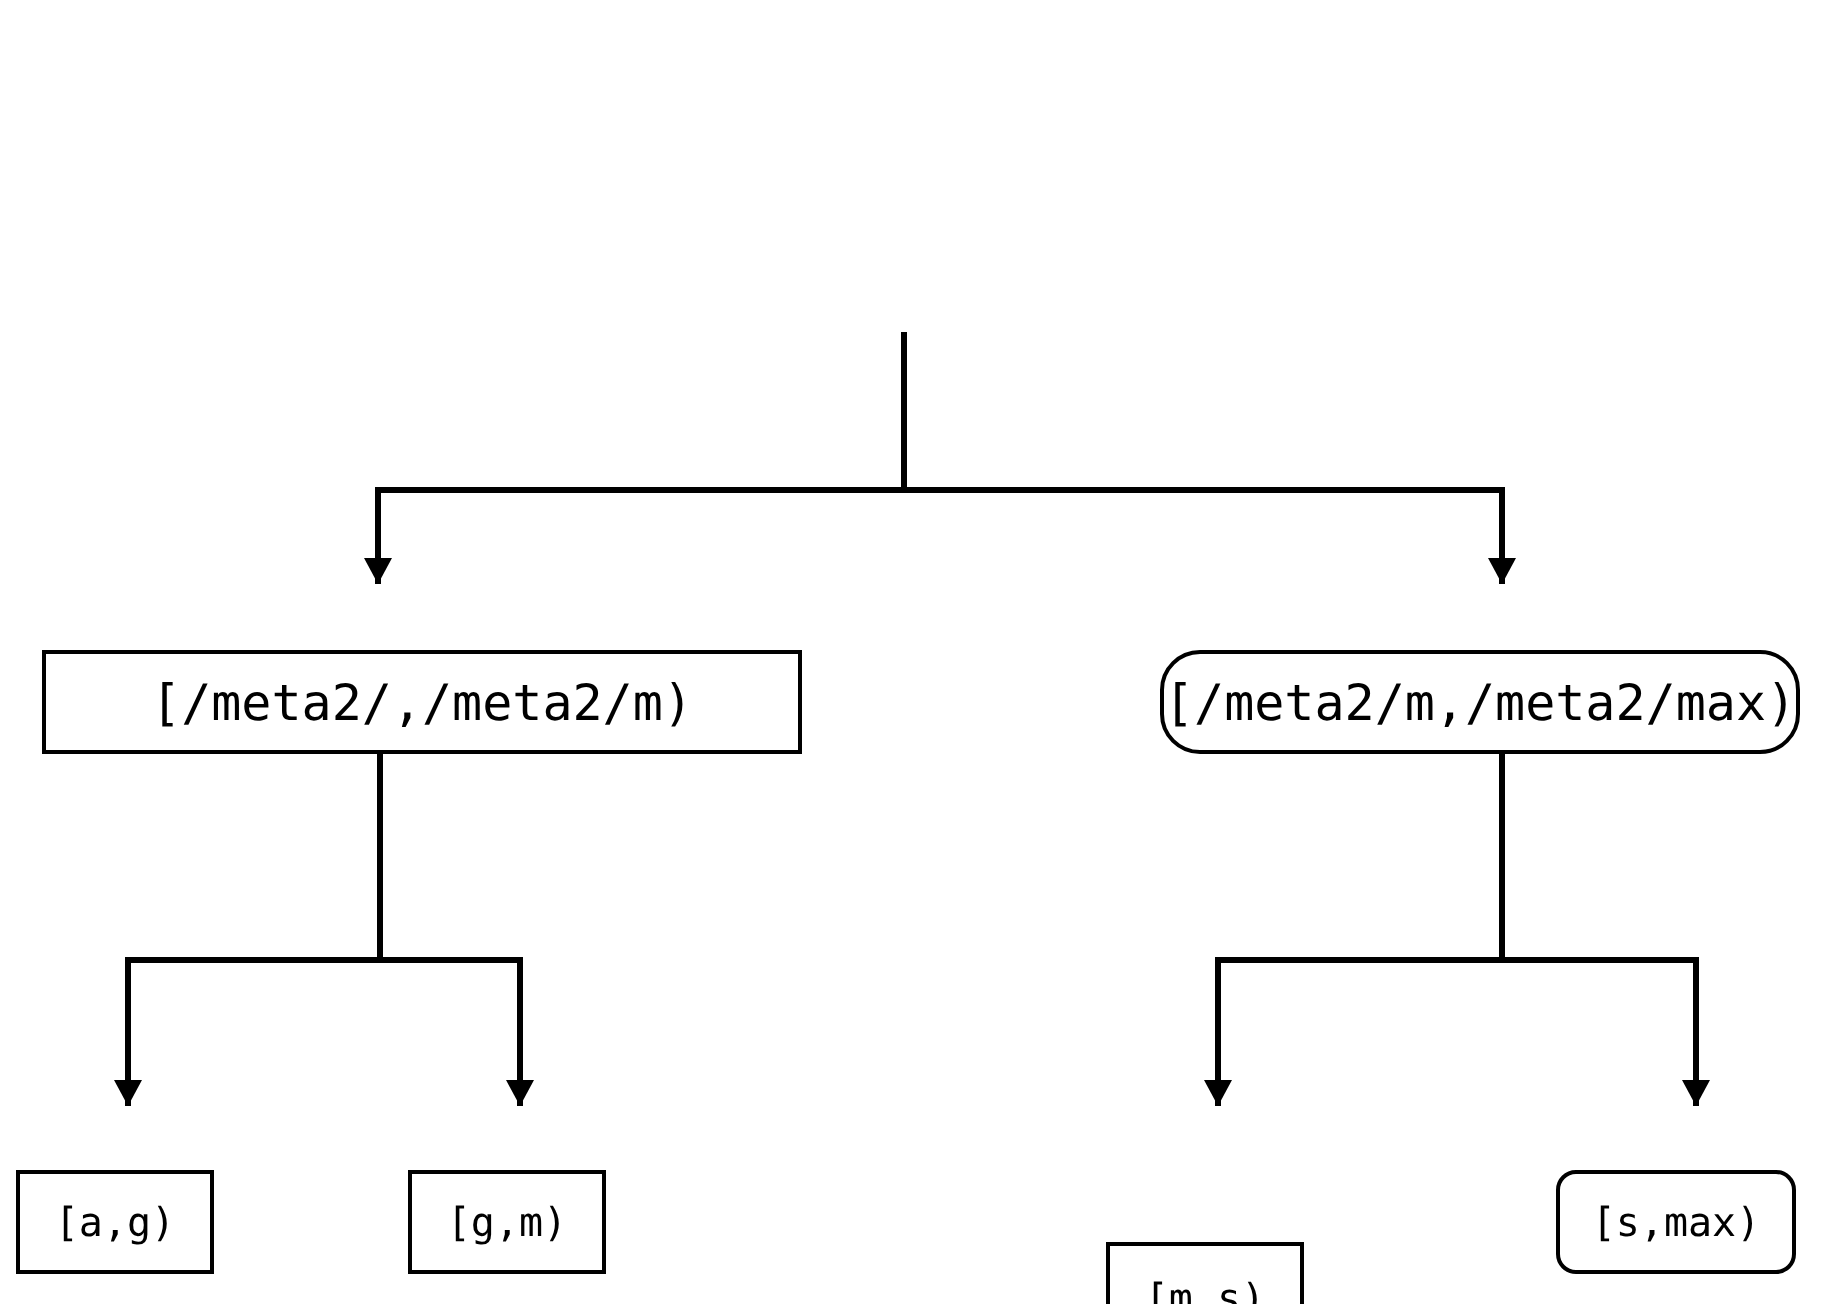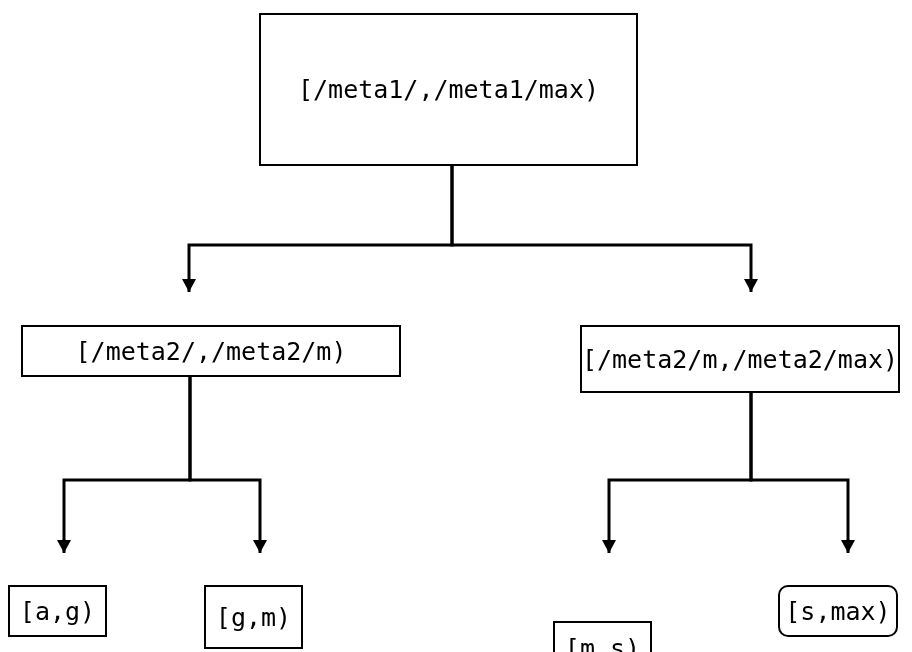--- a/index.html
+++ b/index.html
@@ -37,21 +37,21 @@
     color: #000000;
     letter-spacing: 0px;
     white-space: nowrap;
   }
   .node-label {
     display: block;
     line-height: 1;
   }
   .level-root .node-label { font-size: 25px; }
   .level-mid  .node-label { font-size: 25px; }
-  .level-leaf .node-label { font-size: 25px; }
+  .level-leaf .node-label { font-size: 20px; }
 </style>
 </head>
 <body>
 
 <div id="diagram-root">
 
   <svg id="tree-svg" viewBox="0 0 912 652">
     <defs>
       <marker id="arrow-down" markerWidth="14" markerHeight="13" refX="7" refY="13" orient="0" markerUnits="userSpaceOnUse">
         <polygon points="0,0 14,0 7,13" fill="#000000"></polygon>
@@ -73,37 +73,34 @@
     </g>
 
     <g>
       <path d="M 751 377 L 751 480 L 609 480 L 609 553" fill="none" stroke="#000000" stroke-width="3" marker-end="url(#arrow-down)"></path>
     </g>
     <g>
       <path d="M 751 377 L 751 480 L 848 480 L 848 553" fill="none" stroke="#000000" stroke-width="3" marker-end="url(#arrow-down)"></path>
     </g>
   </svg>
 
-  <div class="node-box level-root" style="left:259px; top:13px; width:379px; height:153px;">
-    <span class="node-label">[/meta1/,/meta1/max)</span>
-  </div>
 
   <div class="node-box level-mid" style="left:21px; top:325px; width:380px; height:52px;">
     <span class="node-label">[/meta2/,/meta2/m)</span>
   </div>
 
-  <div class="node-box level-mid" style="left:580px; top:325px; width:320px; height:68px;">
+  <div class="node-box level-mid" style="left:580px; top:325px; width:320px; height:52px;border-radius:20px;">
     <span class="node-label">[/meta2/m,/meta2/max)</span>
   </div>
 
   <div class="node-box level-leaf" style="left:8px; top:585px; width:99px; height:52px;">
     <span class="node-label">[a,g)</span>
   </div>
 
-  <div class="node-box level-leaf" style="left:204px; top:585px; width:99px; height:64px;">
+  <div class="node-box level-leaf" style="left:204px; top:585px; width:99px; height:52px;">
     <span class="node-label">[g,m)</span>
   </div>
 
   <div class="node-box level-leaf" style="left:553px; top:585px; width:99px; height:55px;margin-top:36px;">
     <span class="node-label">[m,s)</span>
   </div>
 
   <div class="node-box level-leaf" style="left:778px; top:585px; width:120px; height:52px;border-radius:10px;">
     <span class="node-label">[s,max)</span>
   </div>

